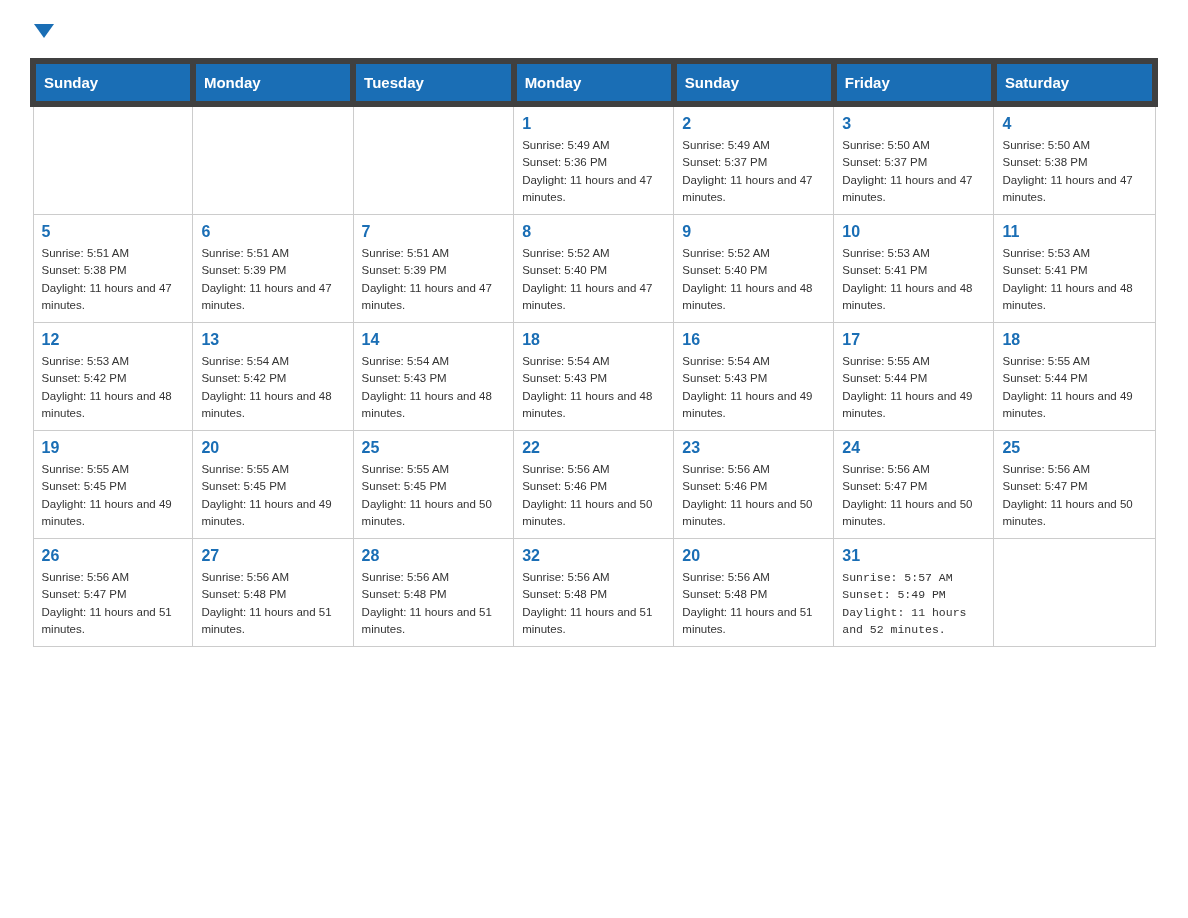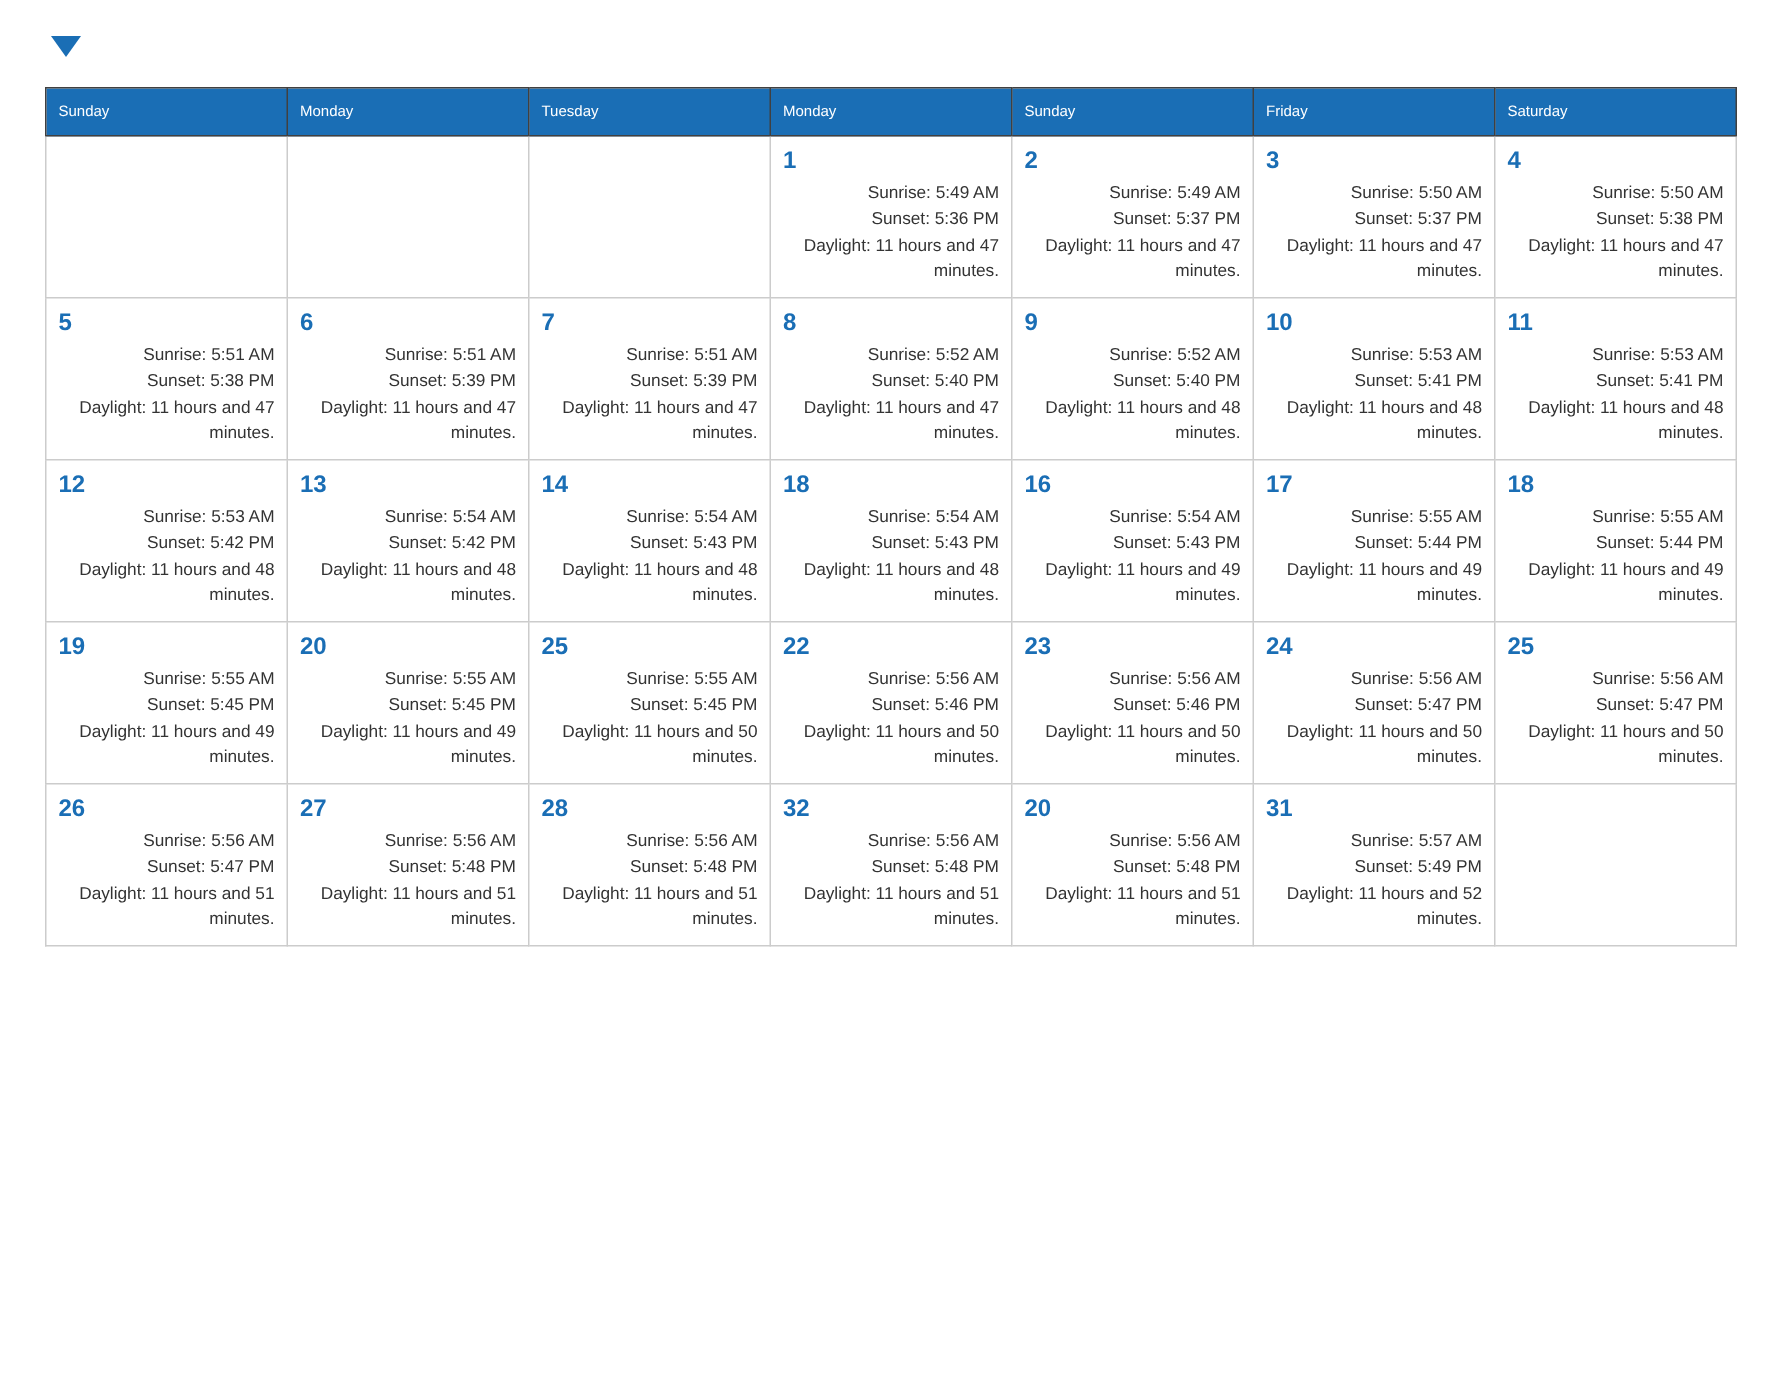--- a/index.html
+++ b/index.html
@@ -56,44 +56,43 @@
       color: #555;
     }
     .calendar {
       width: 100%;
       border-collapse: collapse;
     }
     .calendar thead th {
       background-color: #1a6eb5;
       color: white;
       padding: 10px 8px;
-      font-size: 10px;
-      font-weight: normal;
+      font-size: 15px;
+      font-weight: bold;
       text-align: left;
-      border: 1px solid #404040;
+      border: 6px solid #404040;
     }
     .calendar tbody td {
       vertical-align: top;
       padding: 8px;
       border: 1px solid #ccc;
       width: 170px;
       min-height: 100px;
     }
     .day-number {
       font-size: 16px;
       font-weight: bold;
       color: #1a6eb5;
       display: block;
       margin-bottom: 4px;
     }
     .day-info {
       font-size: 11.5px;
       color: #333;
       line-height: 1.5;
-      text-align: right;
     }
     .empty-cell {
       background: #fff;
     }
     tr td {
       background: #fff;
     }
   </style>
 </head>
 <body>
@@ -312,20 +311,20 @@
 Daylight: 11 hours and 51 minutes.</div>
         </td>
         <td>
           <span class="day-number">20</span>
           <div class="day-info" style="white-space: pre-line;">Sunrise: 5:56 AM
 Sunset: 5:48 PM
 Daylight: 11 hours and 51 minutes.</div>
         </td>
         <td>
           <span class="day-number">31</span>
-          <div class="day-info" style="white-space: pre-line;">Sunrise: 5:57 AM
+          <div class="day-info" style="white-space: pre-line; font-family: Liberation Mono, monospace;">Sunrise: 5:57 AM
 Sunset: 5:49 PM
 Daylight: 11 hours and 52 minutes.</div>
         </td>
         <td class="empty-cell"></td>
       </tr>
     </tbody>
 </table>
 
 </body></html>

